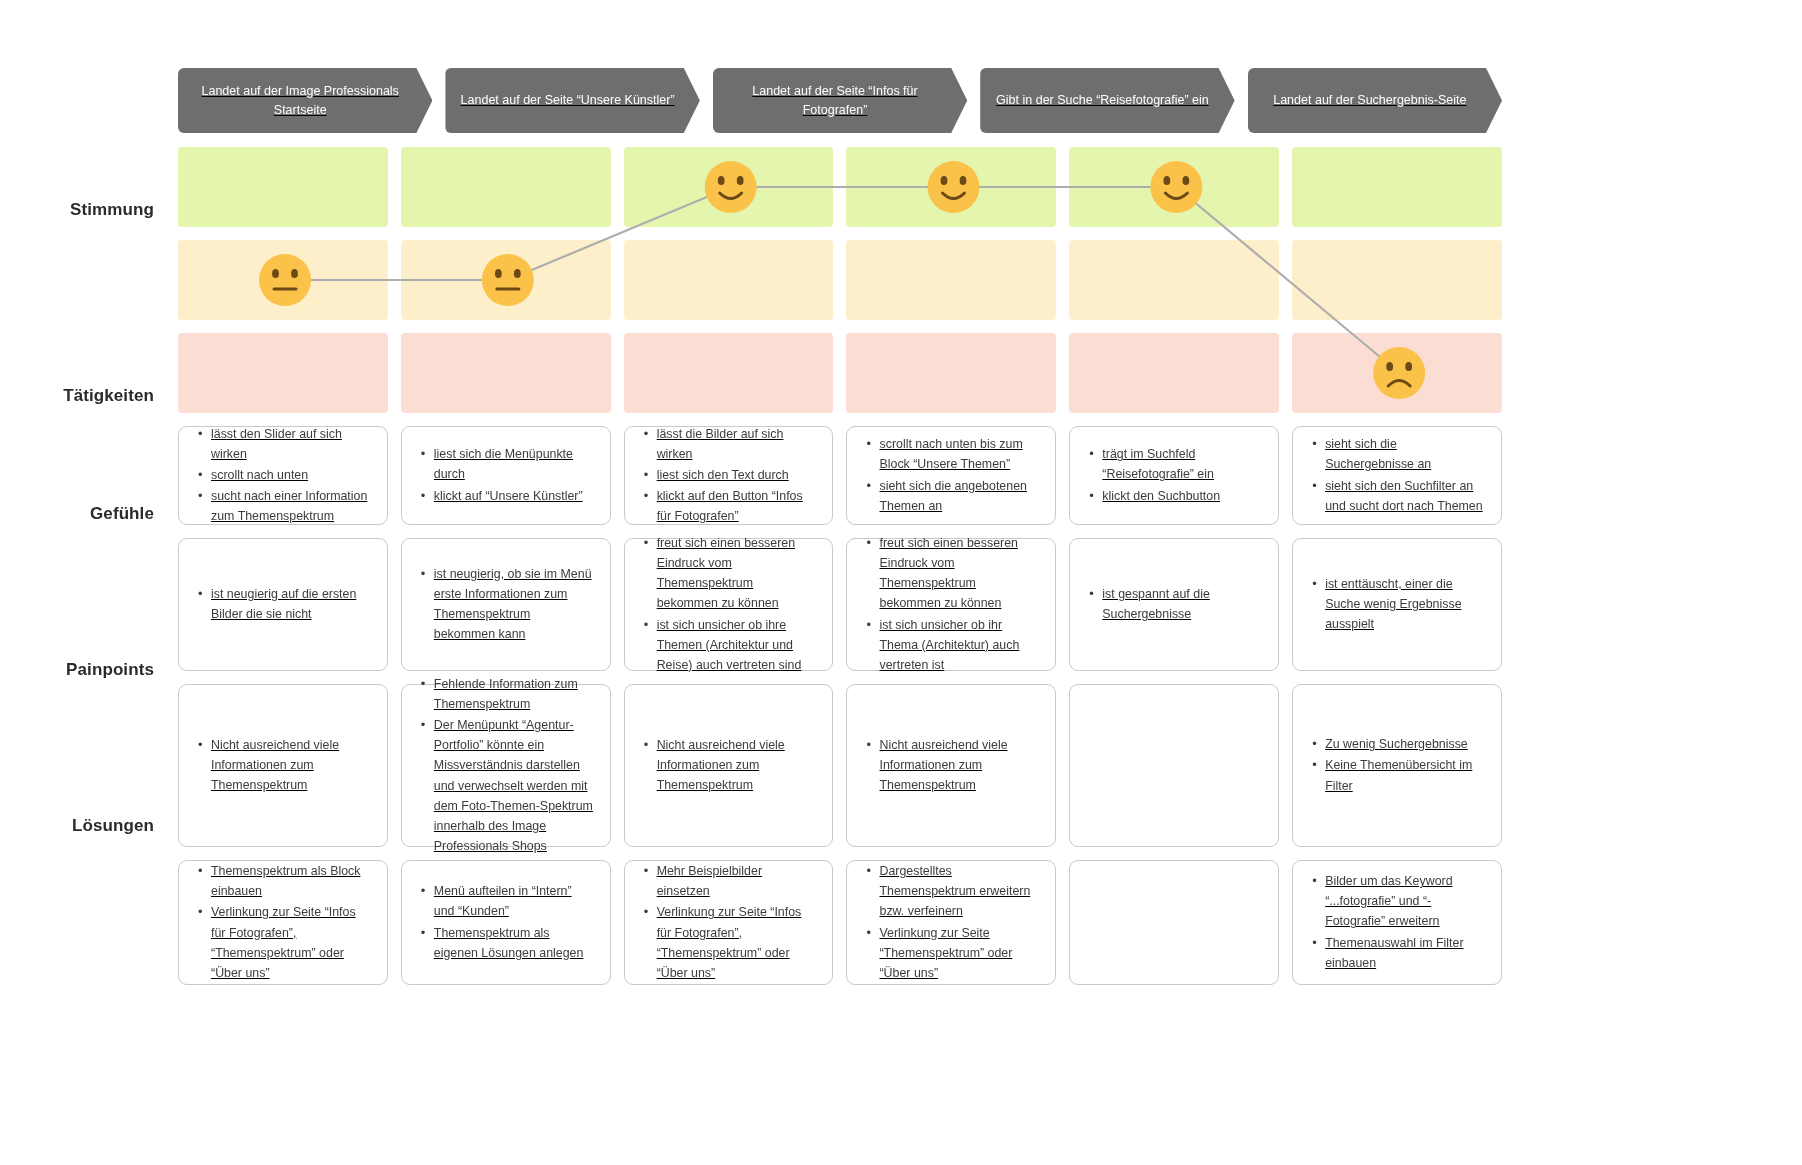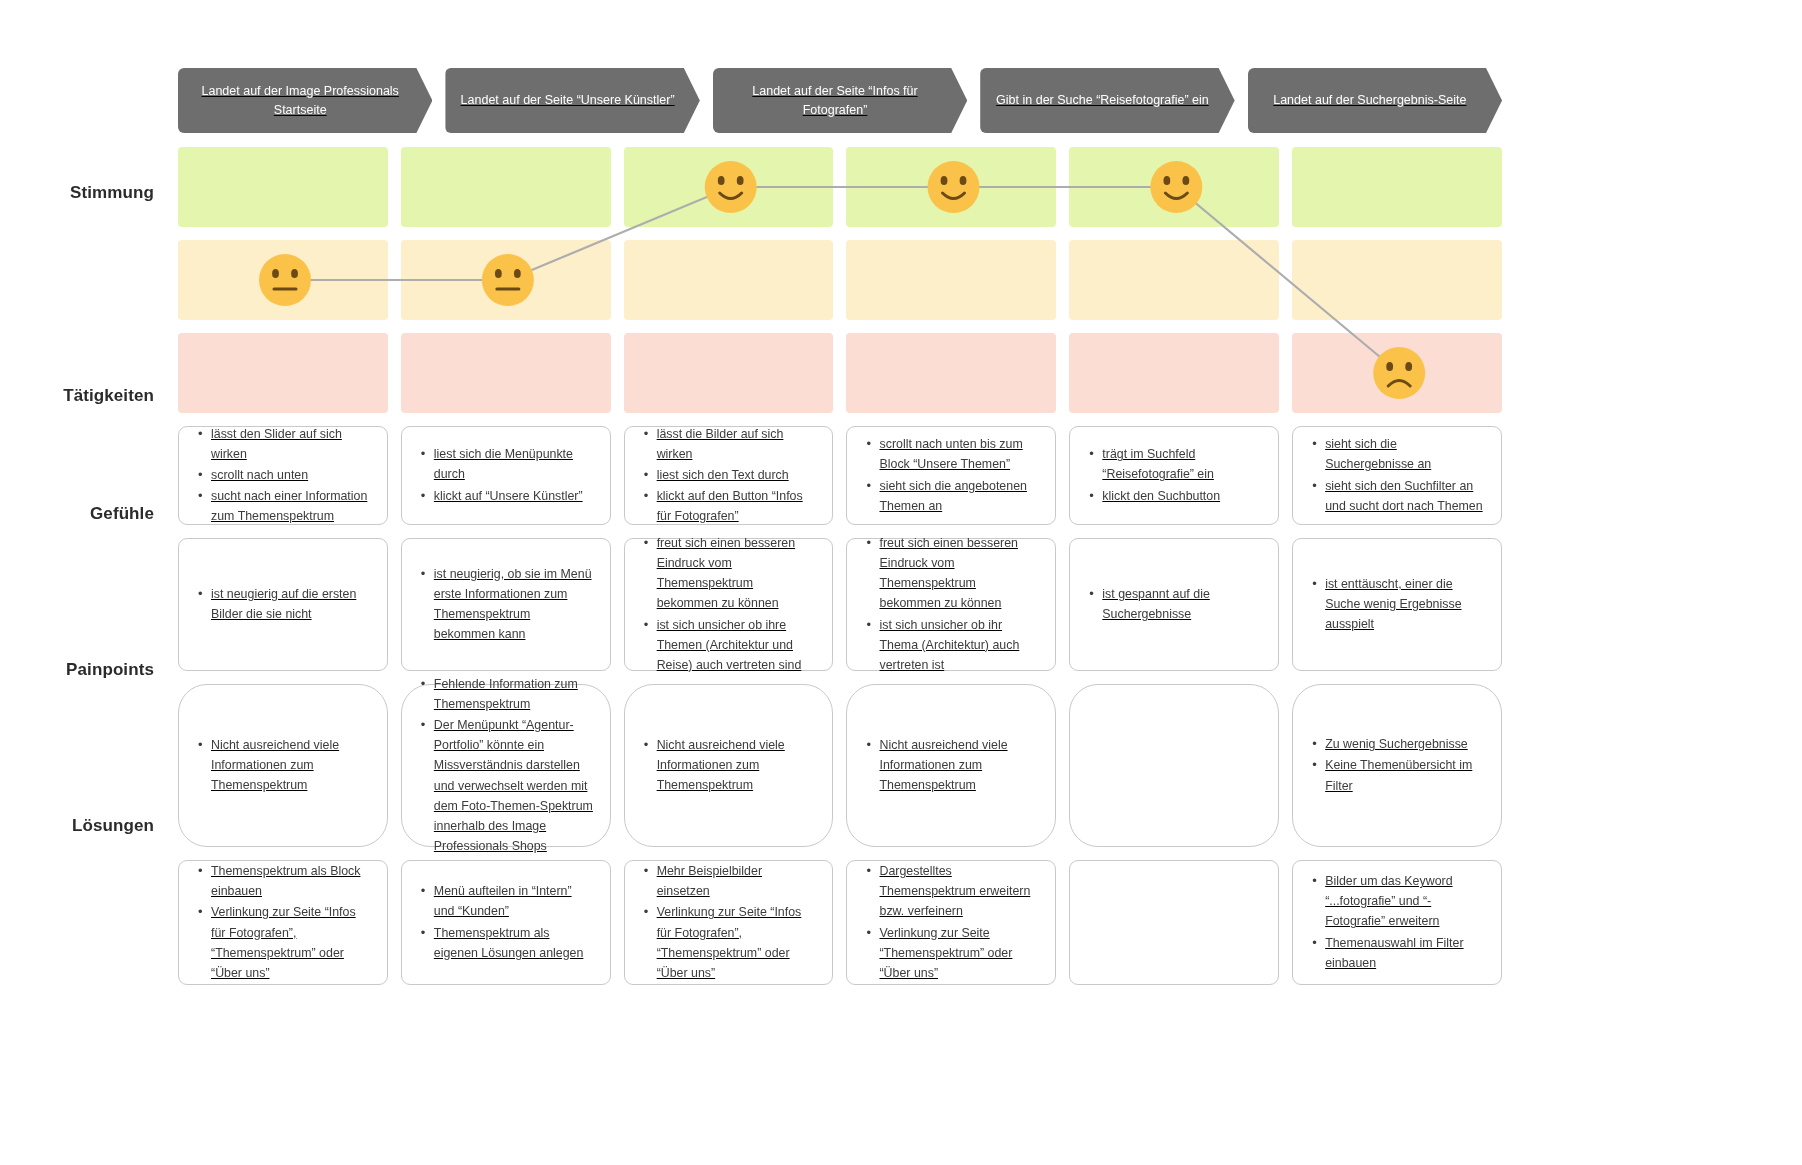--- a/index.html
+++ b/index.html
@@ -122,30 +122,30 @@
     left: -13px;
     top: -1px;
     font-size: 13px;
     color: #3c3c3c;
   }
   .card.empty ul { min-height: 1px; }
 
   
   .row-taetigkeiten .card { height: 99px; }
   .row-gefuehle     .card { height: 133px; }
-  .row-painpoints   .card { height: 163px; border-radius: 29px; }
+  .row-painpoints   .card { height: 163px; }
   .row-loesungen    .card { height: 125px; }
 </style>
 </head>
 <body>
 
 <div id="root">
 
   <div class="labels-col">
-    <div class="row-label" style="top:115px">Stimmung</div>
+    <div class="row-label" style="top:132px">Stimmung</div>
     <div class="row-label" style="top:318px">Tätigkeiten</div>
     <div class="row-label" style="top:436px">Gefühle</div>
     <div class="row-label" style="top:592px">Painpoints</div>
     <div class="row-label" style="top:748px">Lösungen</div>
   </div>
 
   <div class="grid">
 
     <div class="row">
       <div class="cell">

